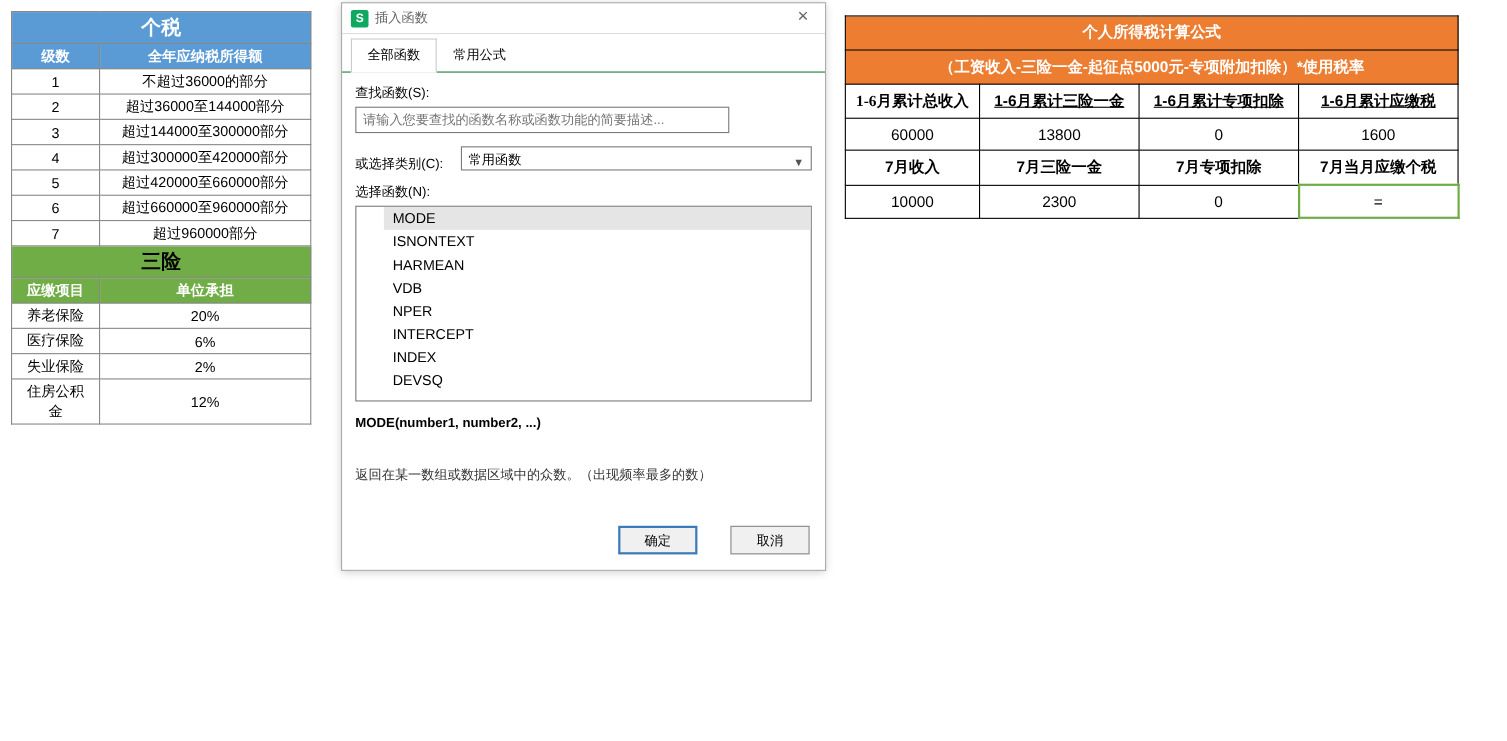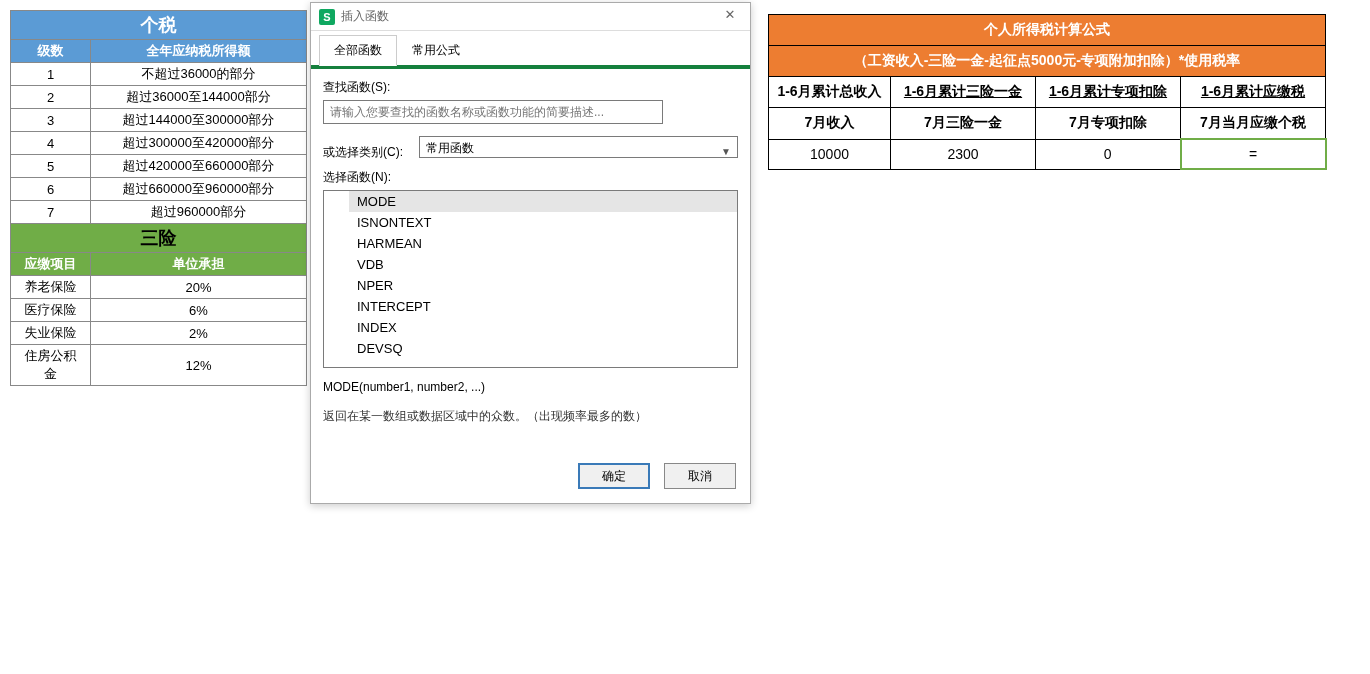--- a/index.html
+++ b/index.html
@@ -5,65 +5,65 @@
 * { box-sizing: border-box; margin: 0; padding: 0; }
 body { font-family: "Microsoft YaHei", Arial, sans-serif; font-size: 13px; background: #fff; width: 1370px; height: 674px; position: relative; }
 
 
 .tax-table { position: absolute; left: 10px; top: 10px; border-collapse: collapse; }
 .tax-table th, .tax-table td { border: 1px solid #888; padding: 2px 8px; text-align: center; }
 .tax-title { background: #5b9bd5; color: #fff; font-weight: bold; font-size: 18px; padding: 8px; }
 .tax-header { background: #5b9bd5; color: #fff; font-weight: bold; }
 .tax-table td { background: #fff; }
 .col-level { width: 80px; }
-.col-range { width: 216px; }
+.col-range { width: 192px; }
 
 
 .ins-title { background: #70ad47; color: #000000; font-weight: bold; font-size: 18px; padding: 6px; }
 .ins-header { background: #70ad47; color: #fff; font-weight: bold; }
 
 
 .calc-table { position: absolute; left: 768px; top: 14px; border-collapse: collapse; }
 .calc-table th, .calc-table td { border: 1px solid #000; padding: 6px 8px; text-align: center; font-size: 14px; }
 .calc-title { background: #ed7d31; color: #fff; font-weight: bold; font-size: 18px; padding: 8px; }
 .calc-sub { background: #ed7d31; color: #fff; font-weight: bold; }
 .calc-head { font-weight: bold; }
 .calc-table td { background: #fff; }
 .cell-eq { border: 2px solid #70ad47 !important; }
-.cw { width: 122px; }
+.cw { width: 122px; font-family: Liberation Serif, serif; }
 .cw2 { width: 145px; text-decoration: underline; }
 
 
 .dialog { position: absolute; left: 310px; top: 2px; width: 441px; background: #fff; border: 1px solid #aaa; box-shadow: 0 2px 8px rgba(0,0,0,0.2); }
 .titlebar { display: flex; align-items: center; padding: 4px 8px; height: 28px; border-bottom: 1px solid #ddd; }
 .wps-icon { width: 16px; height: 16px; background: #0fa860; border-radius: 2px; display: inline-flex; align-items: center; justify-content: center; color: #fff; font-size: 11px; font-weight: bold; margin-right: 6px; }
 .titlebar-title { flex: 1; font-size: 12px; color: #666; }
 .close-btn { width: 24px; height: 20px; text-align: center; cursor: pointer; color: #666; }
 
-.tabs { display: flex; border-bottom: 4px solid #15803d; padding: 0 8px; margin-top: 4px; }
+.tabs { display: flex; border-bottom: 1px solid #15803d; padding: 0 8px; margin-top: 4px; }
 .tab { padding: 6px 14px; border: 1px solid transparent; margin-bottom: -1px; cursor: pointer; font-size: 12px; }
 .tab.active { border: 1px solid #ccc; border-bottom: 1px solid #fff; background: #fff; }
 
 .dialog-body { padding: 10px 12px 8px; }
 .field-label { font-size: 12px; margin-bottom: 4px; color: #000; }
 .search-input { width: 340px; height: 24px; border: 1px solid #7a7a7a; padding: 2px 6px; font-size: 12px; color: #999; }
 .row { display: flex; align-items: center; margin-top: 8px; }
 .row .field-label { margin: 12px 16px 0 0; }
 .cat-select { flex: 1; height: 22px; border: 1px solid #7a7a7a; padding: 0 6px; font-size: 12px; background: #fff; position: relative; display: flex; align-items: flex-end; justify-content: space-between; width: 228px; }
 .cat-arrow { font-size: 10px; color: #555; }
 
 .fn-list { border: 1px solid #7a7a7a; height: 178px; margin-top: 4px; overflow-y: scroll; font-size: 13px; padding-left: 25px; }
 .fn-item { padding: 3px 8px; cursor: pointer; }
 .fn-item.sel { background: #e5e5e5; }
 
 .desc { margin-top: 12px; font-size: 12px; }
-.desc .sig { font-weight: normal; margin-bottom: 14px; }
+.desc .sig { font-weight: bold; margin-bottom: 32px; }
 .desc .txt { color: #333; }
 
-.dialog-footer { display: flex; justify-content: flex-end; padding: 10px 14px 14px; gap: 14px; margin-top: 20px; }
+.dialog-footer { display: flex; justify-content: flex-end; padding: 10px 14px 14px; gap: 30px; margin-top: 20px; }
 .dbtn { width: 72px; height: 26px; border: 1px solid #888; background: #f0f0f0; cursor: pointer; font-size: 12px; }
 .dbtn.primary { border: 2px solid #3a7ab8; }
 ::-webkit-scrollbar { width: 16px; }
 ::-webkit-scrollbar-track { background: #f0f0f0; }
 ::-webkit-scrollbar-thumb { background: #c1c1c1; border: 1px solid #a0a0a0; }
 </style>
 </head>
 <body>
 
 <table class="tax-table">
@@ -136,20 +136,26 @@
         <th class="calc-title" colspan="4">个人所得税计算公式</th>
       </tr>
   <tr>
         <th class="calc-sub" colspan="4">（工资收入-三险一金-起征点5000元-专项附加扣除）*使用税率</th>
       </tr>
   <tr>
     <td class="calc-head cw">1-6月累计总收入</td>
     <td class="calc-head cw2">1-6月累计三险一金</td>
     <td class="calc-head cw2">1-6月累计专项扣除</td>
     <td class="calc-head cw2">1-6月累计应缴税</td>
+  </tr>
+  <tr>
+    <td>60000</td>
+    <td>13800</td>
+    <td>0</td>
+    <td>1600</td>
   </tr>
   <tr>
     <td class="calc-head">7月收入</td>
     <td class="calc-head">7月三险一金</td>
     <td class="calc-head">7月专项扣除</td>
     <td class="calc-head">7月当月应缴个税</td>
   </tr>
   <tr>
     <td>10000</td>
     <td>2300</td>

